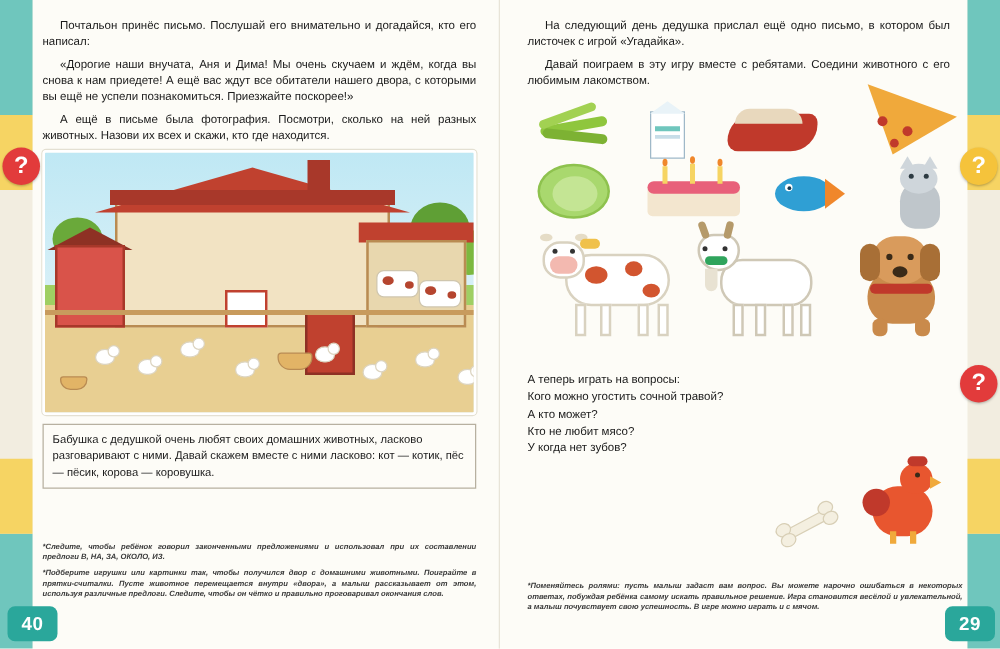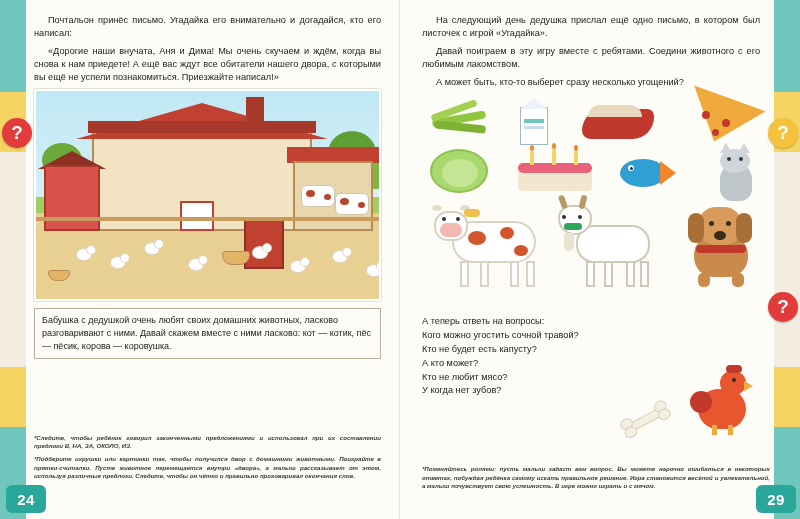--- a/index.html
+++ b/index.html
@@ -225,22 +225,23 @@
   <div class="page left">
     <div class="edge l"></div>
     <div class="edge-teal t"></div>
     <div class="edge-teal b"></div>
     <div class="edge-yellow" style="left:0;top:92px;height:60px;"></div>
     <div class="edge-yellow" style="left:0;bottom:92px;height:60px;"></div>
 
     <div class="qmark red" style="left:2px; top:118px;">?</div>
 
     <div class="content">
-      <p class="para">Почтальон принёс письмо. Угадайка его внимательно и догадайся, кто его написал:</p>
-      <p class="para">«Дорогие наши внучата, Аня и Дима! Мы очень скучаем и ждём, когда вы снова к нам приедете! А ещё вас ждут все обитатели нашего двора, с которыми вы ещё не успели познакомиться. Приезжайте написал!»</p>
+      <p class="para">Почтальон принёс письмо. Послушай его внимательно и догадайся, кто его написал:</p>
+      <p class="para">«Дорогие наши внучата, Аня и Дима! Мы очень скучаем и ждём, когда вы снова к нам приедете! А ещё вас ждут все обитатели нашего двора, с которыми вы ещё не успели познакомиться. Приезжайте поскорее!»</p>
+      <p class="para">А ещё в письме была фотография. Посмотри, сколько на ней разных животных. Назови их всех и скажи, кто где находится.</p>
 
       <div class="farm">
         <div class="ground2"></div>
         <div class="ground"></div>
 
         <div class="bush" style="left:6px; top:52px; width:40px; height:34px; background:#6aa93a;"></div>
         <div class="bush" style="left:292px; top:40px; width:48px; height:44px; background:#5f9f35;"></div>
         <div class="bush" style="left:318px; top:62px; width:42px; height:36px; background:#7cb83f;"></div>
 
         <div class="house">
@@ -278,37 +279,36 @@
       <div class="captionbox">
         <span>Бабушка с дедушкой очень любят своих домашних животных, ласково разговаривают с ними. Давай скажем вместе с ними ласково: кот — котик, пёс — пёсик, корова — коровушка.</span>
       </div>
     </div>
 
     <div class="footnote">
       <p>*Следите, чтобы ребёнок говорил законченными предложениями и использовал при их составлении предлоги В, НА, ЗА, ОКОЛО, ИЗ.</p>
       <p>*Подберите игрушки или картинки так, чтобы получился двор с домашними животными. Поиграйте в прятки-считалки. Пусте животное перемещается внутри «двора», а малыш рассказывает от этом, используя различные предлоги. Следите, чтобы он чётко и правильно проговаривал окончания слов.</p>
     </div>
 
-    <div class="pagenum left">24</div>
+    <div class="pagenum left">40</div>
   </div>
 
   <div class="page right">
     <div class="edge r"></div>
     <div class="edge-teal t rr"></div>
     <div class="edge-teal b rr"></div>
     <div class="edge-yellow" style="right:0;top:92px;height:60px;"></div>
     <div class="edge-yellow" style="right:0;bottom:92px;height:60px;"></div>
 
     <div class="qmark yellow" style="right:2px; top:118px;">?</div>
     <div class="qmark red" style="right:2px; top:292px;">?</div>
 
     <div class="content right">
       <p class="para">На следующий день дедушка прислал ещё одно письмо, в котором был листочек с игрой «Угадайка».</p>
       <p class="para">Давай поиграем в эту игру вместе с ребятами. Соедини животного с его любимым лакомством.</p>
-      <p class="para">А может быть, кто-то выберет сразу несколько угощений?</p>
 
       <div class="grid">
 
         <div class="gi" style="left:8px; top:4px; width:62px; height:34px;">
           <div style="position:absolute;left:2px;top:14px;width:54px;height:8px;background:#8fc63d;border-radius:8px;transform:rotate(-10deg);"></div>
           <div style="position:absolute;left:4px;top:22px;width:52px;height:8px;background:#7db233;border-radius:8px;transform:rotate(6deg);"></div>
           <div style="position:absolute;left:0px;top:6px;width:48px;height:7px;background:#a2d152;border-radius:8px;transform:rotate(-20deg);"></div>
 
         </div>
 
@@ -414,23 +414,22 @@
           <div style="position:absolute;left:38px;top:30px;width:12px;height:9px;border-radius:50%;background:#3a2a18;"></div>
           <div style="position:absolute;left:20px;top:44px;width:50px;height:8px;border-radius:5px;background:#c0392b;"></div>
           <div style="position:absolute;left:22px;top:72px;width:12px;height:14px;border-radius:5px;background:#c98a4b;"></div>
           <div style="position:absolute;left:56px;top:72px;width:12px;height:14px;border-radius:5px;background:#c98a4b;"></div>
 
         </div>
 
       </div>
 
       <div class="questions">
-        <div>А теперь ответь на вопросы:</div>
+        <div>А теперь играть на вопросы:</div>
         <div>Кого можно угостить сочной травой?</div>
-        <div>Кто не будет есть капусту?</div>
         <div>А кто может?</div>
         <div>Кто не любит мясо?</div>
         <div>У когда нет зубов?</div>
       </div>
     </div>
 
     <div style="position:absolute; right:46px; bottom:84px; width:64px; height:66px;">
       <div style="position:absolute;left:8px;top:20px;width:48px;height:40px;border-radius:22px;background:#e8562f;"></div>
       <div style="position:absolute;left:30px;top:2px;width:26px;height:24px;border-radius:12px;background:#e8562f;"></div>
       <div style="position:absolute;left:36px;top:-4px;width:16px;height:8px;border-radius:6px;background:#c0392b;"></div>

